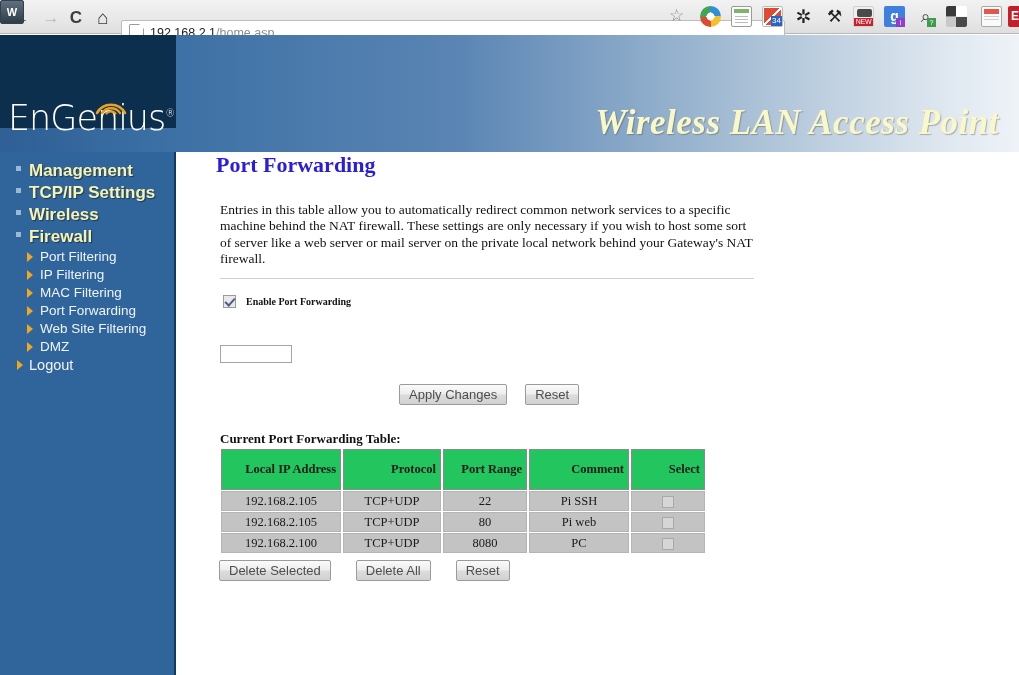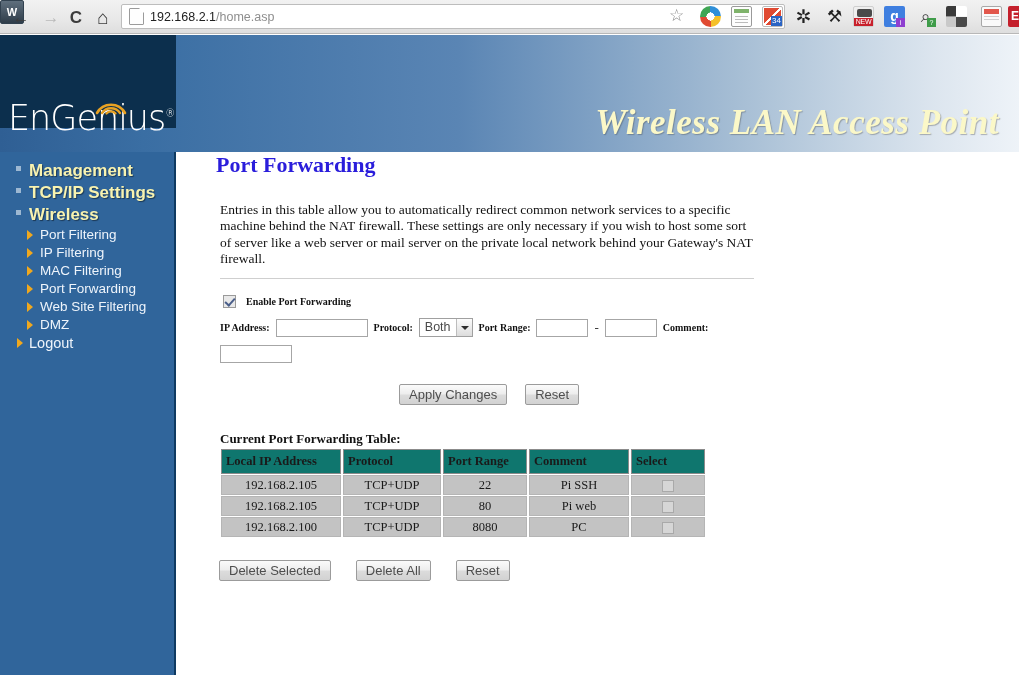--- a/index.html
+++ b/index.html
@@ -18,21 +18,21 @@
     border-bottom: 1px solid #b8b8b8;
     box-sizing: border-box;
   }
   .nav-btn {
     position: absolute; top: 4px; width: 26px; height: 26px;
     display: flex; align-items: center; justify-content: center;
     color: #3c3c3c; font-size: 17px; line-height: 1;
   }
   .nav-btn.dim { color: #b9b9b9; }
   #urlbar {
-    position: absolute; left: 121px; top: 4px; width: 664px; height: 25px;
+    position: absolute; left: 121px; top: 20px; width: 664px; height: 25px;
     background: #fff; border: 1px solid #bdbdbd; border-radius: 2px;
     box-sizing: border-box; display: flex; align-items: center;
   }
   #page-icon {
     width: 13px; height: 15px; margin-left: 7px; margin-right: 6px;
     background: #fefefe; border: 1px solid #9b9b9b; border-radius: 1px;
     position: relative; flex: none;
   }
   #page-icon:after {
     content: ""; position: absolute; right: -1px; top: -1px;
@@ -279,22 +279,22 @@
     position: absolute; left: 42px; top: 279px;
     font-family: "Liberation Serif", serif; font-weight: bold; font-size: 13px; color: #111;
     white-space: nowrap;
   }
   #pf-table {
     position: absolute; left: 41px; top: 296px;
     border-collapse: separate; border-spacing: 2px 1px;
     font-family: "Liberation Serif", serif;
   }
   #pf-table th {
-    background: #0f766e; color: #1a1a1a; font-size: 12.5px; font-weight: bold;
-    height: 17px; padding: 4px 4px; text-align: left;
+    background: #22c55e; color: #1a1a1a; font-size: 12.5px; font-weight: bold;
+    height: 17px; padding: 12px 4px; text-align: right;
     border: 1px solid #8b8b8b; box-sizing: border-box;
   }
   #pf-table td {
     background: #c3c3c3; color: #1a1a1a; font-size: 12.5px;
     height: 20px; padding: 0 4px; text-align: center;
     border: 1px solid #b5b5b5; box-sizing: border-box;
   }
   #pf-table th.c-ip, #pf-table td.c-ip { width: 120px; }
   #pf-table th.c-proto, #pf-table td.c-proto { width: 98px; }
   #pf-table th.c-range, #pf-table td.c-range { width: 84px; }
@@ -388,20 +388,24 @@
       <span>Management</span>
     </div>
     <div class="menu-top">
       <span class="sq"></span>
       <span>TCP/IP Settings</span>
     </div>
     <div class="menu-top">
       <span class="sq"></span>
       <span>Wireless</span>
     </div>
+    <div class="menu-top">
+      <span class="sq"></span>
+      <span>Firewall</span>
+    </div>
 
     <div class="menu-sub">
       <span class="tri"></span>
       <span>Port Filtering</span>
     </div>
     <div class="menu-sub">
       <span class="tri"></span>
       <span>IP Filtering</span>
     </div>
     <div class="menu-sub">
@@ -433,34 +437,20 @@
 
     <div id="desc">Entries in this table allow you to automatically redirect common network services to a specific machine behind the NAT firewall. These settings are only necessary if you wish to host some sort of server like a web server or mail server on the private local network behind your Gateway's NAT firewall.</div>
 
     <div id="hrule"></div>
 
     <div id="enable-row">
       <span class="cbx checked"></span>
       <span class="lbl-bold">Enable Port Forwarding</span>
     </div>
 
-    <div id="form-row">
-      <span class="lbl-bold">IP Address:</span>
-      <input class="txtin" id="ip-input" type="text" value="" style="">
-      <span class="lbl-bold">Protocol:</span>
-      <span class="sel-box">
-        <span class="val">Both</span>
-        <span class="arrow"></span>
-      </span>
-      <span class="lbl-bold">Port Range:</span>
-      <input class="txtin port-input" type="text" value="" style="">
-      <span class="dash">-</span>
-      <input class="txtin port-input" type="text" value="" style="">
-      <span class="lbl-bold">Comment:</span>
-    </div>
     <input class="txtin" id="comment-input" type="text" value="" style="">
 
     <div id="btn-row1">
       <span class="btn">Apply Changes</span>
       <span class="btn">Reset</span>
     </div>
 
     <div id="table-caption">Current Port Forwarding Table:</div>
 
     <table id="pf-table">

